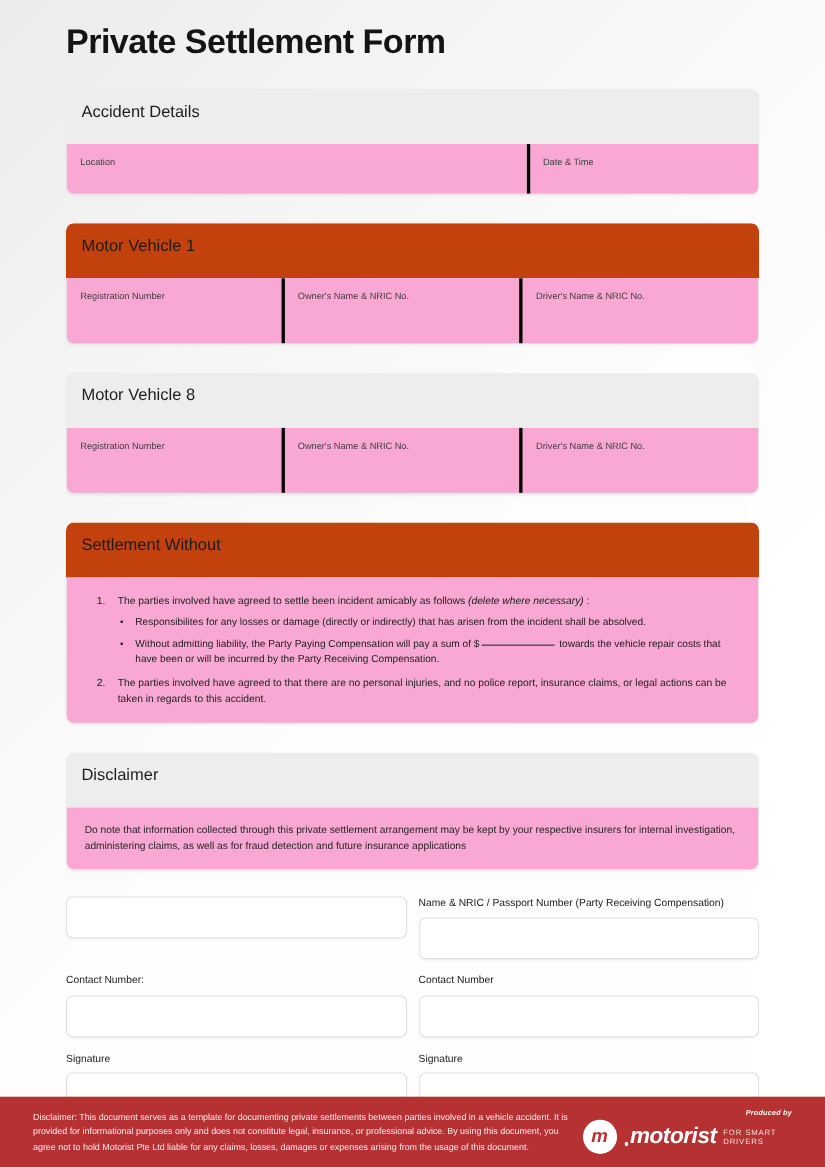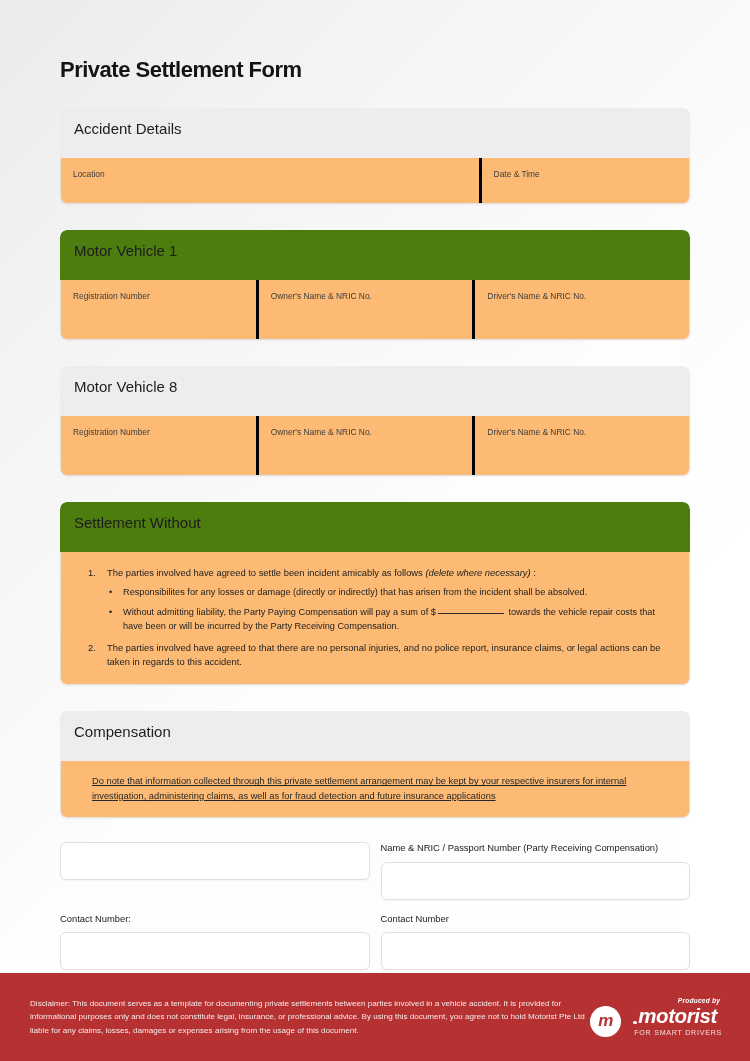--- a/index.html
+++ b/index.html
@@ -33,47 +33,47 @@
     pointer-events: none;
   }
 
   .content {
     position: relative;
     padding: 0 60px;
   }
 
   
   .doc-title {
-    font-size: 22px;
+    font-size: 31px;
     font-weight: bold;
     letter-spacing: -0.5px;
     color: #141414;
-    padding-top: 58px;
+    padding-top: 21px;
     padding-bottom: 0;
     line-height: 1.1;
   }
 
   
   .section {
     margin-top: 26px;
     border-radius: 7px;
     overflow: hidden;
     box-shadow: 0 1px 2px rgba(0,0,0,0.05);
   }
   .section-header {
     font-size: 15px;
     color: #1d1d1d;
     padding: 12px 14px 21px 14px;
     border-radius: 7px 7px 0 0;
   }
   .shade-light { background: #ededed; }
-  .shade-dark  { background: #4d7c0f; }
+  .shade-dark  { background: #c2410c; }
 
   .section-body {
-    background: #fdba74;
+    background: #f9a8d4;
     border: 1px solid #e2e2e2;
     border-top: none;
     border-radius: 0 0 7px 7px;
     display: flex;
   }
   .field-cell {
     flex: 1 1 0;
     padding: 11px 12px 0 12px;
     min-height: 47px;
     border-left: 3px solid #000000;
@@ -149,25 +149,24 @@
     display: inline-block;
     width: 66px;
     border-bottom: 1px solid #2b2b2b;
     vertical-align: 1px;
     margin: 0 2px;
   }
 
   
   .note-body {
     display: block;
-    padding: 13px 16px 14px 31px;
+    padding: 13px 16px 14px 16px;
     font-size: 9.3px;
     line-height: 1.55;
     color: #262626;
-    text-decoration: underline;
   }
 
   
   .sig-section { margin-top: 24px; }
   .sig-grid {
     display: flex;
     gap: 11px;
   }
   .sig-col { flex: 1 1 0; }
   .sig-label {
@@ -187,21 +186,21 @@
   .box-h-contact { height: 38px; }
   .box-h-sign { height: 70px; }
   .sig-row + .sig-row { margin-top: 13px; }
 
   
   .footer {
     position: absolute;
     left: 0;
     right: 0;
     bottom: 0;
-    height: 88px;
+    height: 64px;
     background: #b63132;
     display: flex;
     align-items: center;
     padding: 0 22px 0 30px;
   }
   .disclaimer {
     flex: 0 1 560px;
     color: #f7eaea;
     font-size: 8.1px;
     line-height: 1.62;
@@ -238,21 +237,21 @@
     flex: none;
   }
   .brand-badge span {
     color: #b63132;
     font-size: 17px;
     font-weight: bold;
     font-style: italic;
     line-height: 1;
     transform: translateY(-1px);
   }
-  .brand-text { display: flex; flex-direction: column; align-items: center; }
+  .brand-text { display: flex; flex-direction: row; }
   .wordmark {
     color: #ffffff;
     font-size: 20.5px;
     font-weight: bold;
     font-style: italic;
     line-height: 1;
     letter-spacing: -0.4px;
     position: relative;
     padding-left: 5px;
   }
@@ -342,21 +341,21 @@
               <span>towards the vehicle repair costs that have been or will be incurred by the Party Receiving Compensation.</span>
             </li>
           </ul>
         </li>
         <li>The parties involved have agreed to that there are no personal injuries, and no police report, insurance claims, or legal actions can be taken in regards to this accident.</li>
       </ol>
     </div>
   </div>
 
   <div class="section">
-    <div class="section-header shade-light">Compensation</div>
+    <div class="section-header shade-light">Disclaimer</div>
     <div class="section-body note-body">Do note that information collected through this private settlement arrangement may be kept by your respective insurers for internal investigation, administering claims, as well as for fraud detection and future insurance applications</div>
   </div>
 
   <div class="sig-section">
 
     <div class="sig-grid sig-row">
       <div class="sig-col">
         <div class="sig-box box-h-name"></div>
       </div>
       <div class="sig-col">

